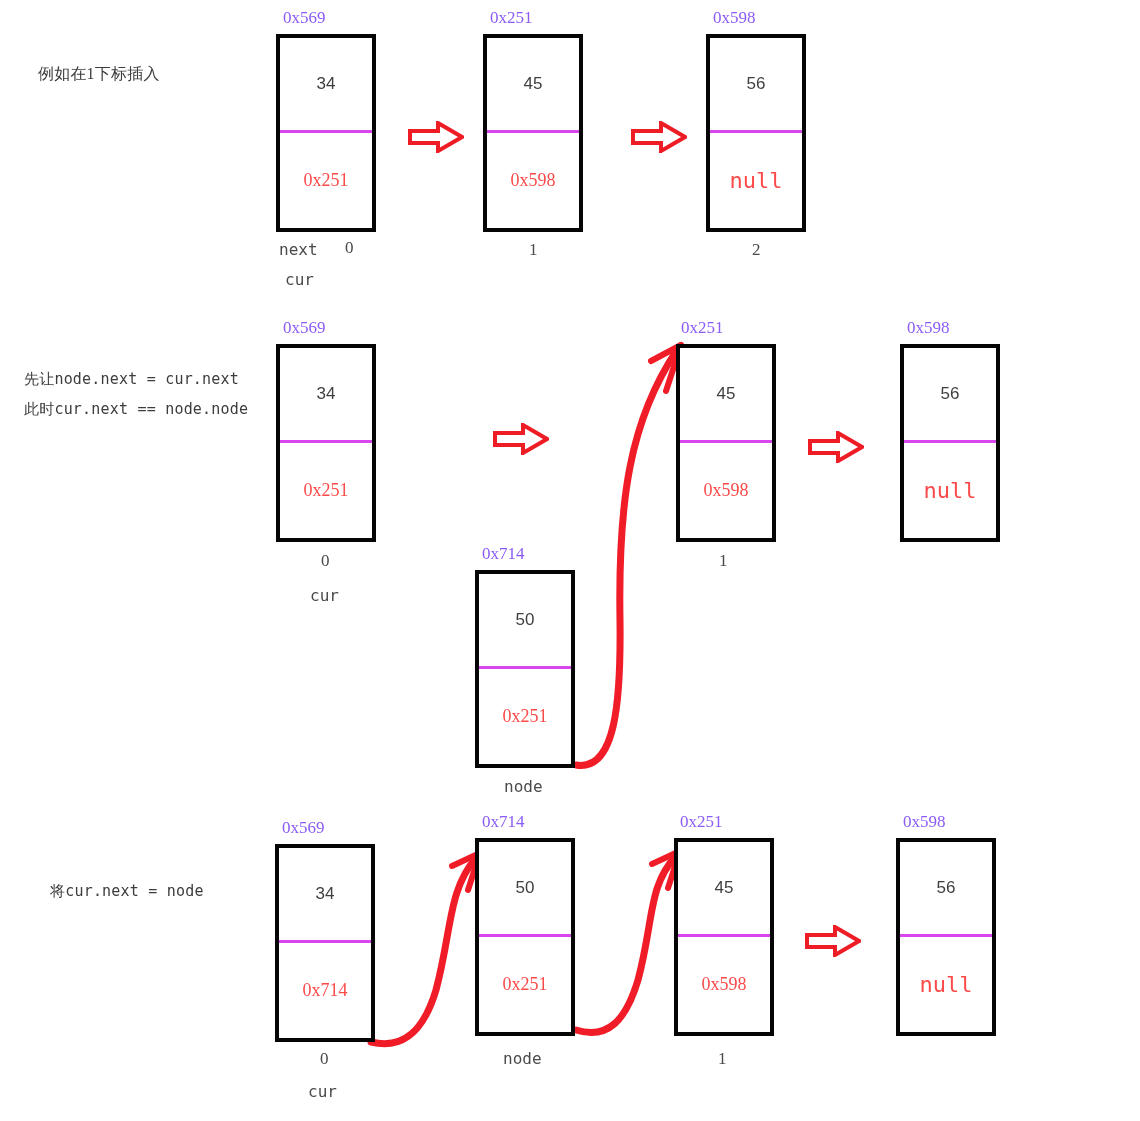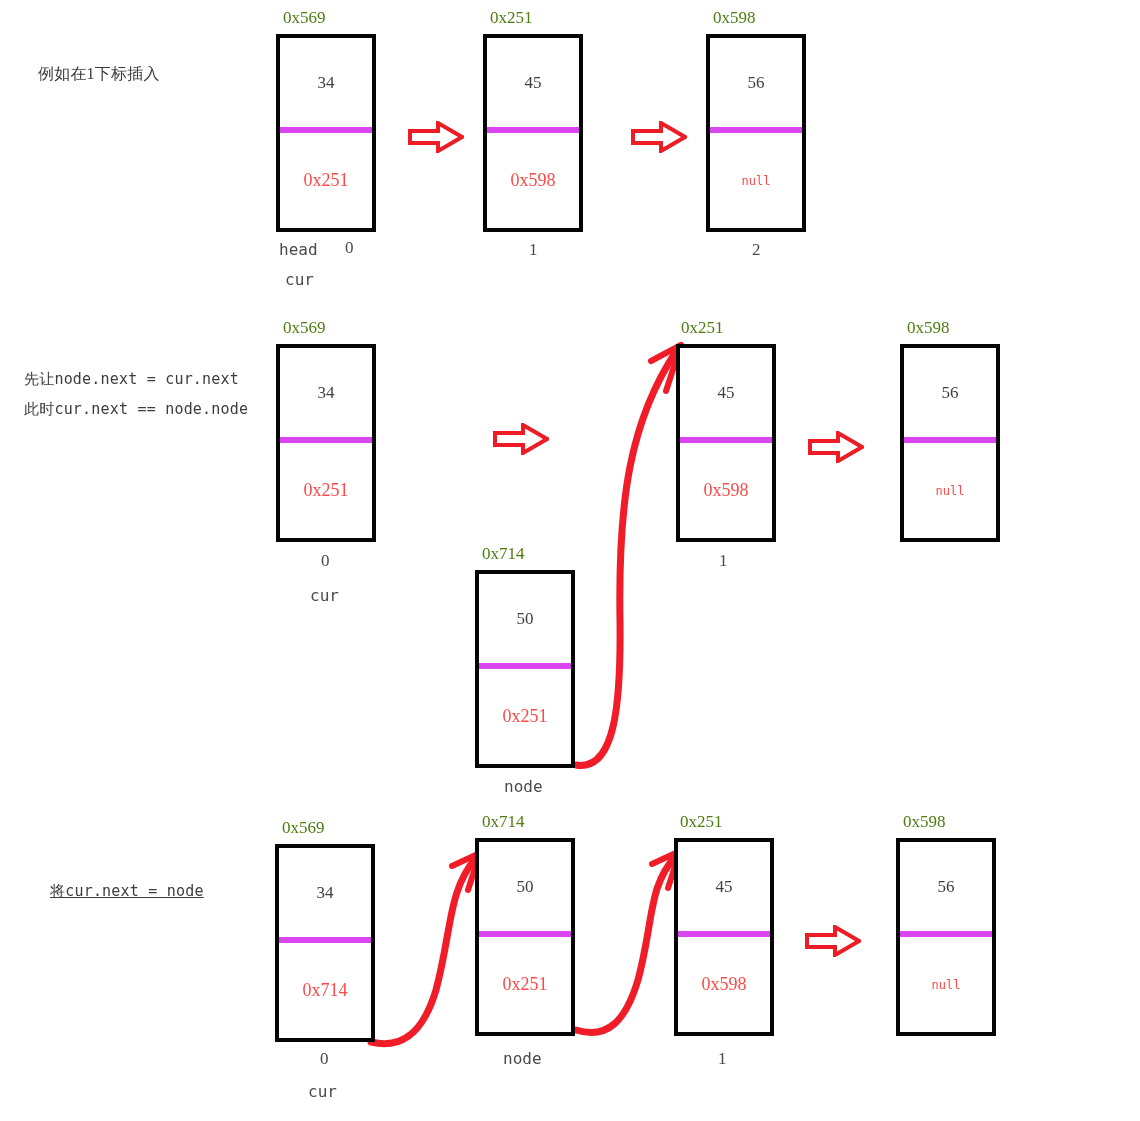--- a/index.html
+++ b/index.html
@@ -33,38 +33,38 @@
   }
   .node .cell {
     height: 50%;
     box-sizing: border-box;
     display: flex;
     align-items: center;
     justify-content: center;
     font-size: 17px;
   }
   .node .cell.val {
-    border-bottom: 6px solid #d946ef;
+    border-bottom: 3px solid #d946ef;
     color: #3f3f3f;
-    font-family: Liberation Serif, serif;
+    font-family: Liberation Sans, sans-serif;
   }
   .node .cell.ptr {
     color: #fb4a4a;
     font-family: "DejaVu Sans Mono", "Liberation Mono", monospace;
-    font-size: 12px;
+    font-size: 22px;
   }
   .node .cell.ptr.serifish {
     font-family: "Liberation Serif", "DejaVu Serif", serif;
     font-size: 18px;
   }
 
   
   .addr {
     position: absolute;
-    color: #4d7c0f;
+    color: #8b5cf6;
     font-size: 17px;
     font-family: "Liberation Serif", "DejaVu Serif", serif;
     white-space: nowrap;
   }
 
   
   .caption {
     position: absolute;
     font-size: 16px;
     color: #4a4a4a;
@@ -135,21 +135,21 @@
     </g>
   </svg>
 
   <div class="note cjk" style="left:26px; top:64px;">例如在1下标插入</div>
 
   <div class="addr" style="left:283px; top:8px;">0x569</div>
   <div class="node" style="left:276px; top:34px;">
     <div class="cell val">34</div>
     <div class="cell ptr serifish">0x251</div>
   </div>
-  <div class="caption" style="left:279px; top:240px;">head</div>
+  <div class="caption" style="left:279px; top:240px;">next</div>
   <div class="caption idx" style="left:345px; top:238px;">0</div>
   <div class="caption" style="left:285px; top:270px;">cur</div>
 
   <div class="blockarrow" style="left:408px; top:121px;">
     <svg width="56" height="32" viewBox="0 0 56 32" xmlns="http://www.w3.org/2000/svg">
       <path d="M2 10 L30 10 L30 2 L54 16 L30 30 L30 22 L2 22 Z" fill="#ffffff" stroke="#ee1c25" stroke-width="4" stroke-linejoin="miter"></path>
     </svg>
   </div>
 
   <div class="addr" style="left:490px; top:8px;">0x251</div>
@@ -208,21 +208,21 @@
       <path d="M2 10 L30 10 L30 2 L54 16 L30 30 L30 22 L2 22 Z" fill="#ffffff" stroke="#ee1c25" stroke-width="4" stroke-linejoin="miter"></path>
     </svg>
   </div>
 
   <div class="addr" style="left:907px; top:318px;">0x598</div>
   <div class="node" style="left:900px; top:344px;">
     <div class="cell val">56</div>
     <div class="cell ptr">null</div>
   </div>
 
-  <div class="note" style="left:50px; top:882px;text-decoration:underline;">将cur.next = node</div>
+  <div class="note" style="left:50px; top:882px;">将cur.next = node</div>
 
   <div class="addr" style="left:282px; top:818px;">0x569</div>
   <div class="node" style="left:275px; top:844px;">
     <div class="cell val">34</div>
     <div class="cell ptr serifish">0x714</div>
   </div>
   <div class="caption idx" style="left:320px; top:1049px;">0</div>
   <div class="caption" style="left:308px; top:1082px;">cur</div>
 
   <div class="addr" style="left:482px; top:812px;">0x714</div>

